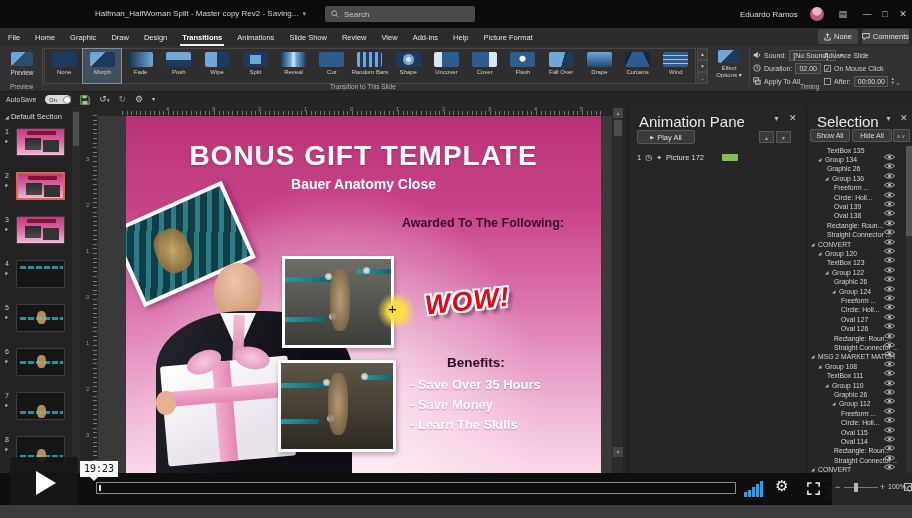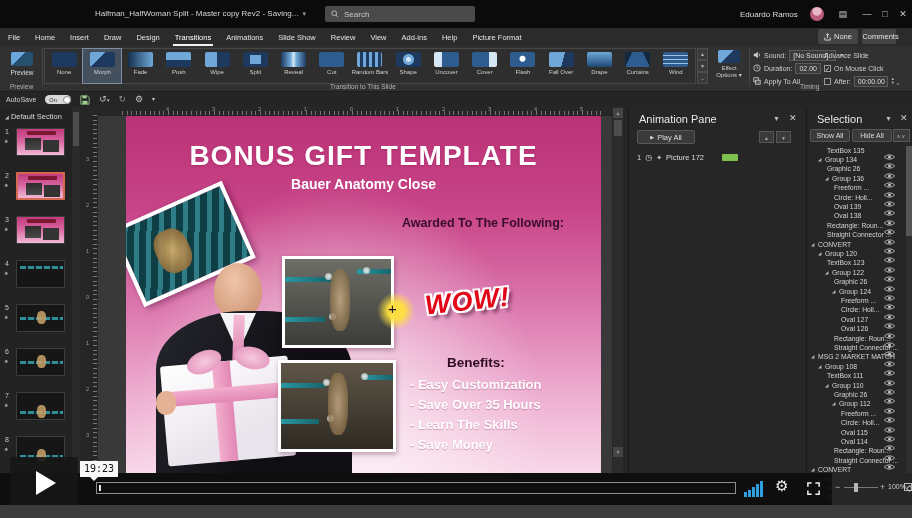--- a/index.html
+++ b/index.html
@@ -13,21 +13,21 @@
   .doc-caret{color:#9a9a9a;margin-left:4px;font-size:7px}
   .searchbox{position:absolute;left:325px;top:6px;width:150px;height:16px;background:#4a4a4a;border-radius:2px;display:flex;align-items:center;padding-left:6px;gap:5px}
   .searchbox span{font-size:8px;color:#c9c9c9}
   .user-name{position:absolute;left:740px;top:10px;font-size:8px;color:#ddd}
   .avatar{position:absolute;left:810px;top:7px;width:14px;height:14px;border-radius:50%;background:radial-gradient(circle at 50% 30%,#e8b6c4 0 4px,#b95d7e 5px)}
   .winbtn{position:absolute;top:6px;width:18px;height:16px;color:#c9c9c9;font-size:9px;text-align:center;line-height:16px}
   
   .menubar{position:absolute;left:0;top:28px;width:912px;height:18px;background:#2b2b2b;}
   .menu-tabs{position:absolute;left:8px;top:0;height:18px;display:flex;gap:15px;align-items:center}
   .tab{font-size:7.5px;color:#e3e3e3;position:relative;white-space:nowrap}
-  .tab.active{color:#fff;font-weight:normal}
+  .tab.active{color:#fff;font-weight:bold}
   .tab.active::after{content:"";position:absolute;left:-2px;right:-2px;bottom:-4px;height:2px;background:#f2f2f2}
   .mini-btn{position:absolute;top:29px;height:15px;background:#454545;border-radius:2px;color:#e0e0e0;font-size:7.5px;display:flex;align-items:center;justify-content:center;gap:3px}
   
   .ribbon{position:absolute;left:0;top:46px;width:912px;height:46px;background:#313131;border-bottom:1px solid #1e1e1e}
   .preview-btn{position:absolute;left:4px;top:3px;width:36px;height:34px;display:flex;flex-direction:column;align-items:center;gap:3px;padding-top:3px}
   .preview-ic{width:22px;height:14px;border-radius:2px;background:linear-gradient(135deg,#6aa7dd 0 40%,#27506f 41%)}
   .rib-sep{position:absolute;top:2px;width:1px;height:38px;background:#454545}
   .gallery{position:absolute;left:44px;top:2px;width:652px;height:36px;background:#2e2e2e;border:1px solid #474747;display:flex}
   .tcell{width:38.3px;height:34px;display:flex;flex-direction:column;align-items:center;padding-top:3px;gap:2px}
   .tcell.sel{background:#44505e;outline:1px solid #7e8ea0}
@@ -130,21 +130,21 @@
     text-shadow:-2px -2px 0 #fff,2px -2px 0 #fff,-2px 2px 0 #fff,2px 2px 0 #fff,4px 5px 4px rgba(40,0,20,.55)}
   .benefits-hdr{position:absolute;left:270px;top:239px;width:160px;text-align:center;font-size:13.5px;font-weight:700;color:#2f0a24}
   .benefits{position:absolute;left:284px;top:261px;width:180px}
   .benefit{font-size:13px;font-weight:700;color:#fff;height:20px;text-shadow:0 1px 1px rgba(110,10,60,.3)}
   
   .slide-scroll{position:absolute;left:613px;top:107px;width:10px;height:366px;background:#2c2c2c}
   .slide-scroll .sb{position:absolute;left:0;width:10px;height:10px;background:#454545;color:#999;font-size:5px;text-align:center;line-height:10px}
   .slide-scroll .st{position:absolute;left:1px;top:13px;width:8px;height:16px;background:#4d4d4d}
   
   .anim-pane{position:absolute;left:628px;top:107px;width:172px;height:366px;background:#262626;border-left:1px solid #191919}
-  .pane-title{position:absolute;left:10px;top:6px;font-size:11px;color:#e8e8e8}
+  .pane-title{position:absolute;left:10px;top:6px;font-size:15px;color:#e8e8e8}
   .pane-caret{position:absolute;top:8px;font-size:7px;color:#bbb}
   .pane-close{position:absolute;top:6px;font-size:9px;color:#ccc}
   .playall{position:absolute;left:8px;top:23px;width:58px;height:14px;background:#3a3a3a;border:1px solid #575757;border-radius:2px;font-size:7.5px;color:#ddd;display:flex;align-items:center;justify-content:center;gap:3px}
   .reorder{position:absolute;top:24px;width:15px;height:12px;background:#3a3a3a;border:1px solid #575757;color:#aaa;font-size:5px;text-align:center;line-height:12px}
   .anim-item{position:absolute;left:8px;width:160px;height:13px;display:flex;align-items:center;gap:4px}
   .anim-num{font-size:7.5px;color:#ddd}
   .anim-clock{font-size:8px;color:#ddd}
   .anim-star{font-size:7px;color:#c9c9c9}
   .anim-lbl{font-size:7.5px;color:#ddd}
   .anim-bar{width:16px;height:7px;background:#7ec14f;border-radius:1px;margin-left:14px}
@@ -204,40 +204,40 @@
     <span class="winbtn" style="left:834px">▤</span>
     <span class="winbtn" style="left:858px">—</span>
     <span class="winbtn" style="left:876px">□</span>
     <span class="winbtn" style="left:894px">✕</span>
   </div>
 
   <div class="menubar">
     <div class="menu-tabs">
         <div class="tab">File</div>
         <div class="tab">Home</div>
-        <div class="tab">Insert</div>
+        <div class="tab">Graphic</div>
         <div class="tab">Draw</div>
         <div class="tab">Design</div>
         <div class="tab active">Transitions</div>
         <div class="tab">Animations</div>
         <div class="tab">Slide Show</div>
         <div class="tab">Review</div>
         <div class="tab">View</div>
         <div class="tab">Add-ins</div>
         <div class="tab">Help</div>
         <div class="tab">Picture Format</div>
       </div>
   </div>
   <div class="mini-btn" style="left:818px;width:40px">
     <svg width="7" height="8" viewBox="0 0 8 9">
         <path d="M4 6V1M2 2.5 4 .7l2 1.8M1 5v3h6V5" fill="none" stroke="#ddd"></path>
       </svg>
     <span>None</span>
   </div>
-  <div class="mini-btn" style="left:862px;width:34px">
+  <div class="mini-btn" style="left:862px;width:47px">
     <svg width="8" height="7" viewBox="0 0 9 8">
         <path d="M.5.5h8v5h-4l-2 2v-2h-2z" fill="none" stroke="#ddd"></path>
       </svg>
     <span>Comments</span>
   </div>
 
   <div class="ribbon">
     <div class="preview-btn">
       <div class="preview-ic"></div>
       <span style="font-size:6.5px;color:#ddd">Preview</span>
@@ -532,24 +532,23 @@
 
     <div class="awarded">
       <div class="awarded-hdr">Awarded To The Following:</div>
     </div>
 
     <div class="wow">WOW!</div>
 
     <div class="benefits-hdr">Benefits:</div>
     <div class="benefits">
         <div id="benefit-items">
-          <div class="benefit">- Easy Customization</div>
           <div class="benefit">- Save Over 35 Hours</div>
+          <div class="benefit">- Save Money</div>
           <div class="benefit">- Learn The Skills</div>
-          <div class="benefit">- Save Money</div>
         </div>
       </div>
   </div>
 
   <div class="slide-scroll">
     <div class="sb" style="top:1px">▲</div>
     <div class="st"></div>
     <div class="sb" style="top:340px">▼</div>
   </div>
 

